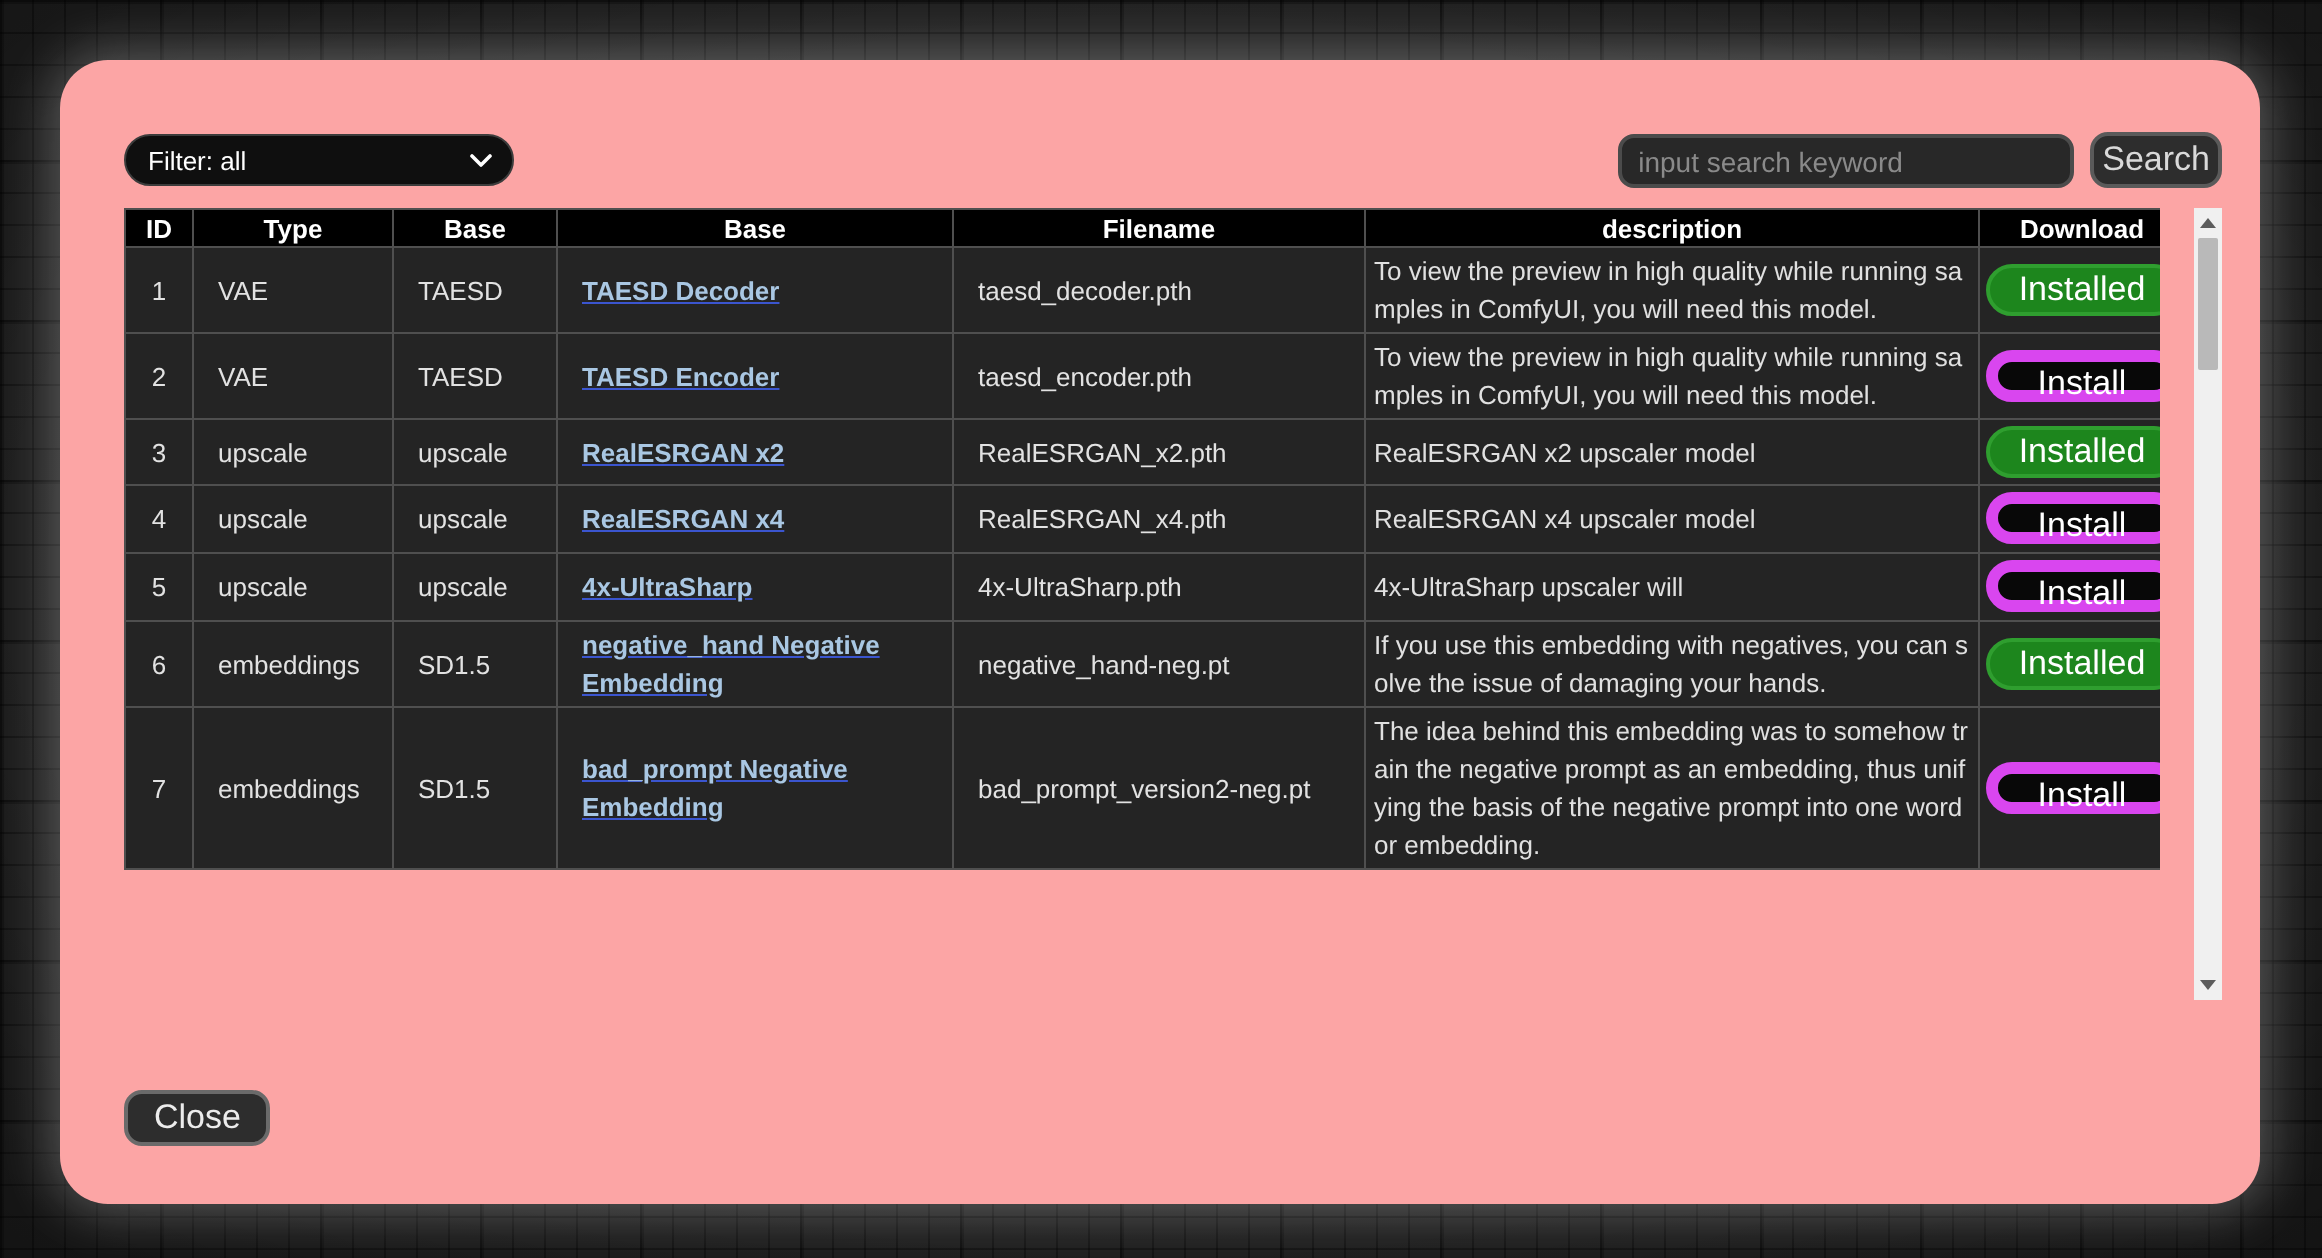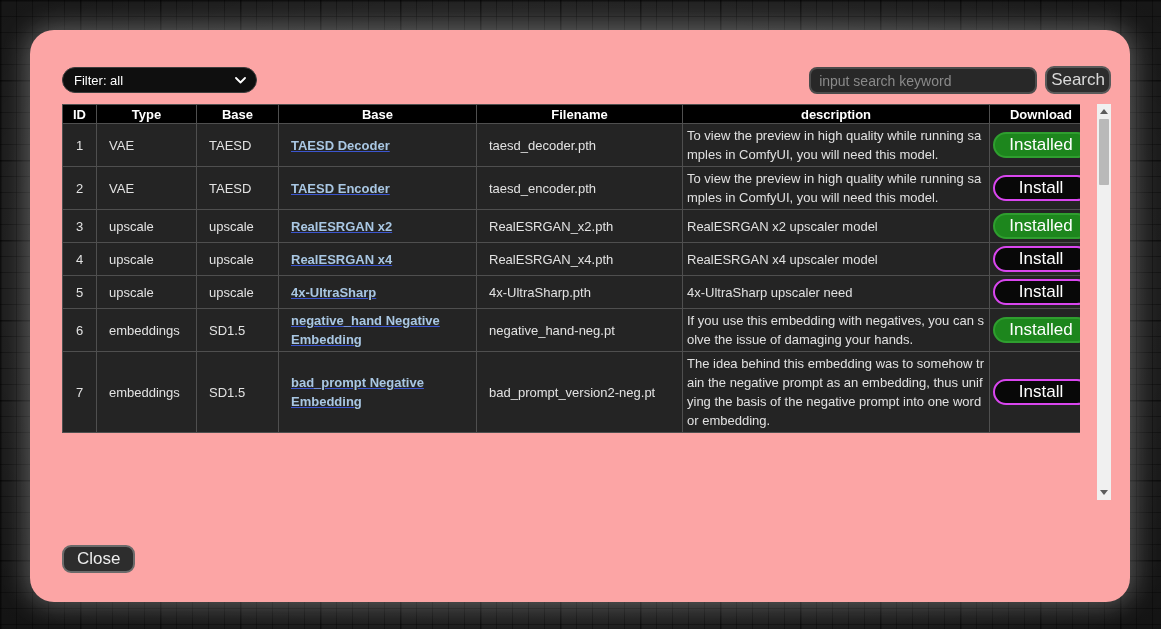--- a/index.html
+++ b/index.html
@@ -83,21 +83,21 @@
     text-decoration-color: #3b55cf;
     cursor: pointer;
   }
   .btn-dl {
     display: inline-block; width: 97px; height: 26px;
     border-radius: 13px;
     font-family: "Liberation Sans", sans-serif;
     font-size: 17px; line-height: 22px;
     color: #fff; cursor: pointer;
   }
-  .btn-install { background: #080808; border: 2px solid #d946ef; }
+  .btn-install { background: #080808; border: 6px solid #d946ef; }
   .btn-installed { background: #1d861d; border: 2px solid #2f9e2f; }
   
   .scrollbar {
     position: absolute; right: 0; top: 0;
     width: 14px; height: 396px;
     background: #f0f0f0;
   }
   .sb-arrow { position: absolute; left: 0; width: 14px; height: 15px; cursor: pointer; }
   .sb-arrow span {
     position: absolute; left: 3px; width: 0; height: 0;
@@ -207,21 +207,21 @@
             <td>RealESRGAN_x4.pth</td>
             <td class="c-desc">RealESRGAN x4 upscaler model</td>
             <td class="c-dl"><button class="btn-dl btn-install">Install</button></td>
           </tr>
           <tr>
             <td class="c-id">5</td>
             <td>upscale</td>
             <td>upscale</td>
             <td><a class="model-link">4x-UltraSharp</a></td>
             <td>4x-UltraSharp.pth</td>
-            <td class="c-desc">4x-UltraSharp upscaler need</td>
+            <td class="c-desc">4x-UltraSharp upscaler will</td>
             <td class="c-dl"><button class="btn-dl btn-install">Install</button></td>
           </tr>
           <tr>
             <td class="c-id">6</td>
             <td>embeddings</td>
             <td>SD1.5</td>
             <td><a class="model-link">negative_hand Negative Embedding</a></td>
             <td>negative_hand-neg.pt</td>
             <td class="c-desc">If you use this embedding with negatives, you can solve the issue of damaging your hands.</td>
             <td class="c-dl"><button class="btn-dl btn-installed">Installed</button></td>

